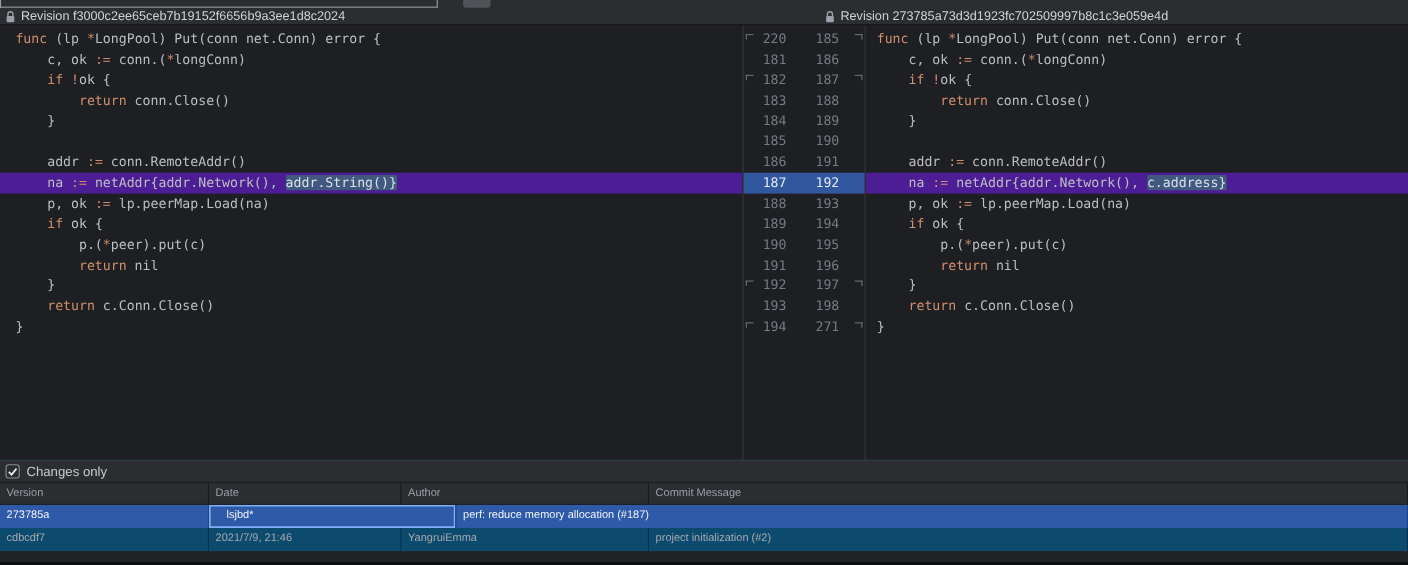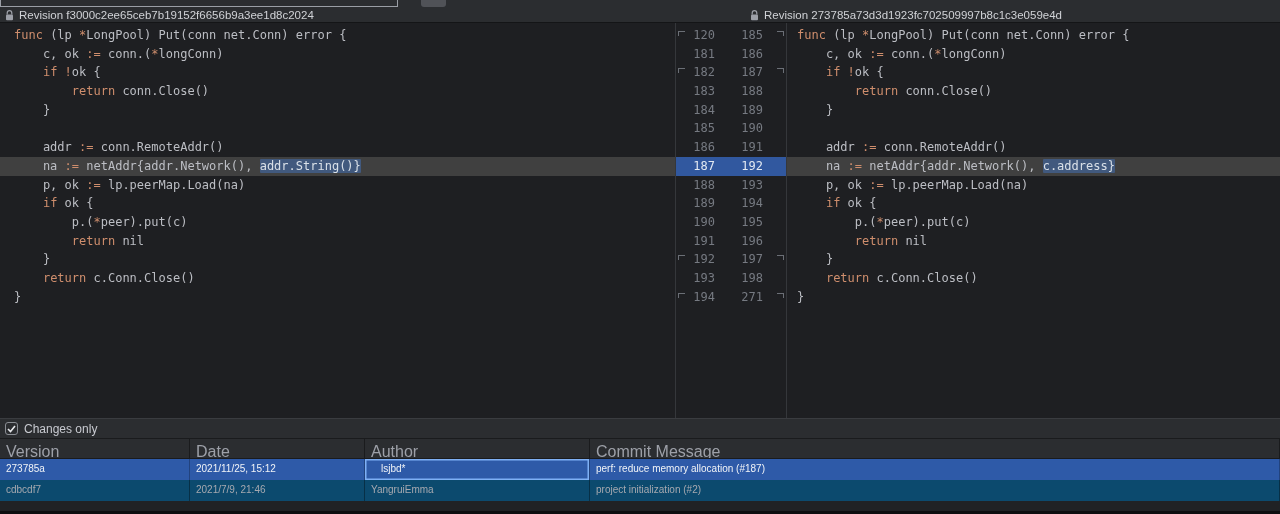--- a/index.html
+++ b/index.html
@@ -46,21 +46,21 @@
   #pane-left  { left:0;   width:675px; padding-left:14px; }
   #pane-right { left:787px; width:493px; padding-left:10px; }
   #gutter {
     position:absolute; left:675px; top:0; width:112px; height:100%;
     padding-top:3px;
     border-left:1px solid #35373b; border-right:1px solid #35373b;
     font-family:"DejaVu Sans Mono", monospace; font-size:12px;
     color:#767a82;
   }
   .code-line { height:18.7px; line-height:18.7px; }
-  .code-line.changed { background:#404040; margin-left:-14px; padding-left:14px; }
+  .code-line.changed { background:#4c1d95; margin-left:-14px; padding-left:14px; }
   #pane-right .code-line.changed { margin-left:-10px; padding-left:10px; }
   .tok-k { color:#cf8e6d; }
   .tok-d { color:#bcbec4; }
   .tok-h { background:#41597e; color:#d9e0e8; border-radius:1px; }
   .gutter-row { height:18.7px; line-height:18.7px; display:flex; }
   .gutter-row.changed { background:#31589f; color:#e2e9f2; }
   .ln { display:inline-block; text-align:right; }
   .ln-l { width:39px; }
   .ln-r { width:48px; }
   .fold-marker {
@@ -79,21 +79,21 @@
     display:flex; align-items:center; gap:6px; padding-left:5px;
     font-size:12px; color:#c8cad0;
   }
   #changes-checkbox {
     width:13px; height:13px; border:1px solid #8a8e94; border-radius:3px;
     background:#2b2d30; display:flex; align-items:center; justify-content:center;
     flex:0 0 auto;
   }
   #table-header {
     height:20px; background:#2b2d30; display:flex;
-    font-size:16px; color:#9da0a8; border-bottom:1px solid #1a1b1d;
+    font-size:10px; color:#9da0a8; border-bottom:1px solid #1a1b1d;
   }
   .th { padding:4px 0 0 6px; border-right:1px solid #1a1b1d; overflow:hidden; white-space:nowrap; }
   .trow { height:21px; display:flex; font-size:10px; color:#a6a9b0; }
   .td { padding:4px 0 0 6px; border-right:1px solid rgba(0,0,0,0.35); overflow:hidden; white-space:nowrap; }
   .c0 { width:190px; } .c1 { width:175px; } .c2 { width:225px; } .c3 { flex:1; }
   .trow.selected { background:#2e5aa8; color:#f0f3f7; }
   .trow.selected .td { border-right-color:rgba(0,0,0,0.25); }
   .td.author-focused { box-shadow:inset 0 0 0 1.5px #7fb0f5;padding-left:16px; }
   #status-strip {
     height:13px; background:#202225; box-shadow:inset 0 -3px 0 #0d0e10;
@@ -122,21 +122,21 @@
         </svg>
     </span>
     <span>Revision 273785a73d3d1923fc702509997b8c1c3e059e4d</span>
   </div>
 </div>
 
 <div id="code-area">
   <div id="pane-left" class="pane"><div class="code-line"><span class="tok-k">func</span><span class="tok-d"> (lp </span><span class="tok-k">*</span><span class="tok-d">LongPool) Put(conn net.Conn) error {</span></div><div class="code-line"><span class="tok-d">    c, ok </span><span class="tok-k">:=</span><span class="tok-d"> conn.(</span><span class="tok-k">*</span><span class="tok-d">longConn)</span></div><div class="code-line"><span class="tok-d">    </span><span class="tok-k">if</span><span class="tok-d"> </span><span class="tok-k">!</span><span class="tok-d">ok {</span></div><div class="code-line"><span class="tok-d">        </span><span class="tok-k">return</span><span class="tok-d"> conn.Close()</span></div><div class="code-line"><span class="tok-d">    }</span></div><div class="code-line">&nbsp;</div><div class="code-line"><span class="tok-d">    addr </span><span class="tok-k">:=</span><span class="tok-d"> conn.RemoteAddr()</span></div><div class="code-line changed"><span class="tok-d">    na </span><span class="tok-k">:=</span><span class="tok-d"> netAddr{addr.Network(), </span><span class="tok-h">addr.String()}</span></div><div class="code-line"><span class="tok-d">    p, ok </span><span class="tok-k">:=</span><span class="tok-d"> lp.peerMap.Load(na)</span></div><div class="code-line"><span class="tok-d">    </span><span class="tok-k">if</span><span class="tok-d"> ok {</span></div><div class="code-line"><span class="tok-d">        p.(</span><span class="tok-k">*</span><span class="tok-d">peer).put(c)</span></div><div class="code-line"><span class="tok-d">        </span><span class="tok-k">return</span><span class="tok-d"> nil</span></div><div class="code-line"><span class="tok-d">    }</span></div><div class="code-line"><span class="tok-d">    </span><span class="tok-k">return</span><span class="tok-d"> c.Conn.Close()</span></div><div class="code-line"><span class="tok-d">}</span></div></div>
   <div id="gutter">
       <div class="gutter-row">
-        <span class="ln ln-l">120</span>
+        <span class="ln ln-l">220</span>
         <span class="ln ln-r">185</span>
       </div>
       <div class="gutter-row">
         <span class="ln ln-l">181</span>
         <span class="ln ln-r">186</span>
       </div>
       <div class="gutter-row">
         <span class="ln ln-l">182</span>
         <span class="ln ln-r">187</span>
       </div>
@@ -211,21 +211,20 @@
   </div>
   <div id="table-header">
       <div class="th c0">Version</div>
       <div class="th c1">Date</div>
       <div class="th c2">Author</div>
       <div class="th c3">Commit Message</div>
     </div>
   <div id="table-body">
       <div class="trow selected">
         <div class="td c0">273785a</div>
-        <div class="td c1">2021/11/25, 15:12</div>
         <div class="td c2 author-focused">lsjbd*</div>
         <div class="td c3">perf: reduce memory allocation (#187)</div>
       </div>
       <div class="trow">
         <div class="td c0">cdbcdf7</div>
         <div class="td c1">2021/7/9, 21:46</div>
         <div class="td c2">YangruiEmma</div>
         <div class="td c3">project initialization (#2)</div>
       </div>
     </div>

